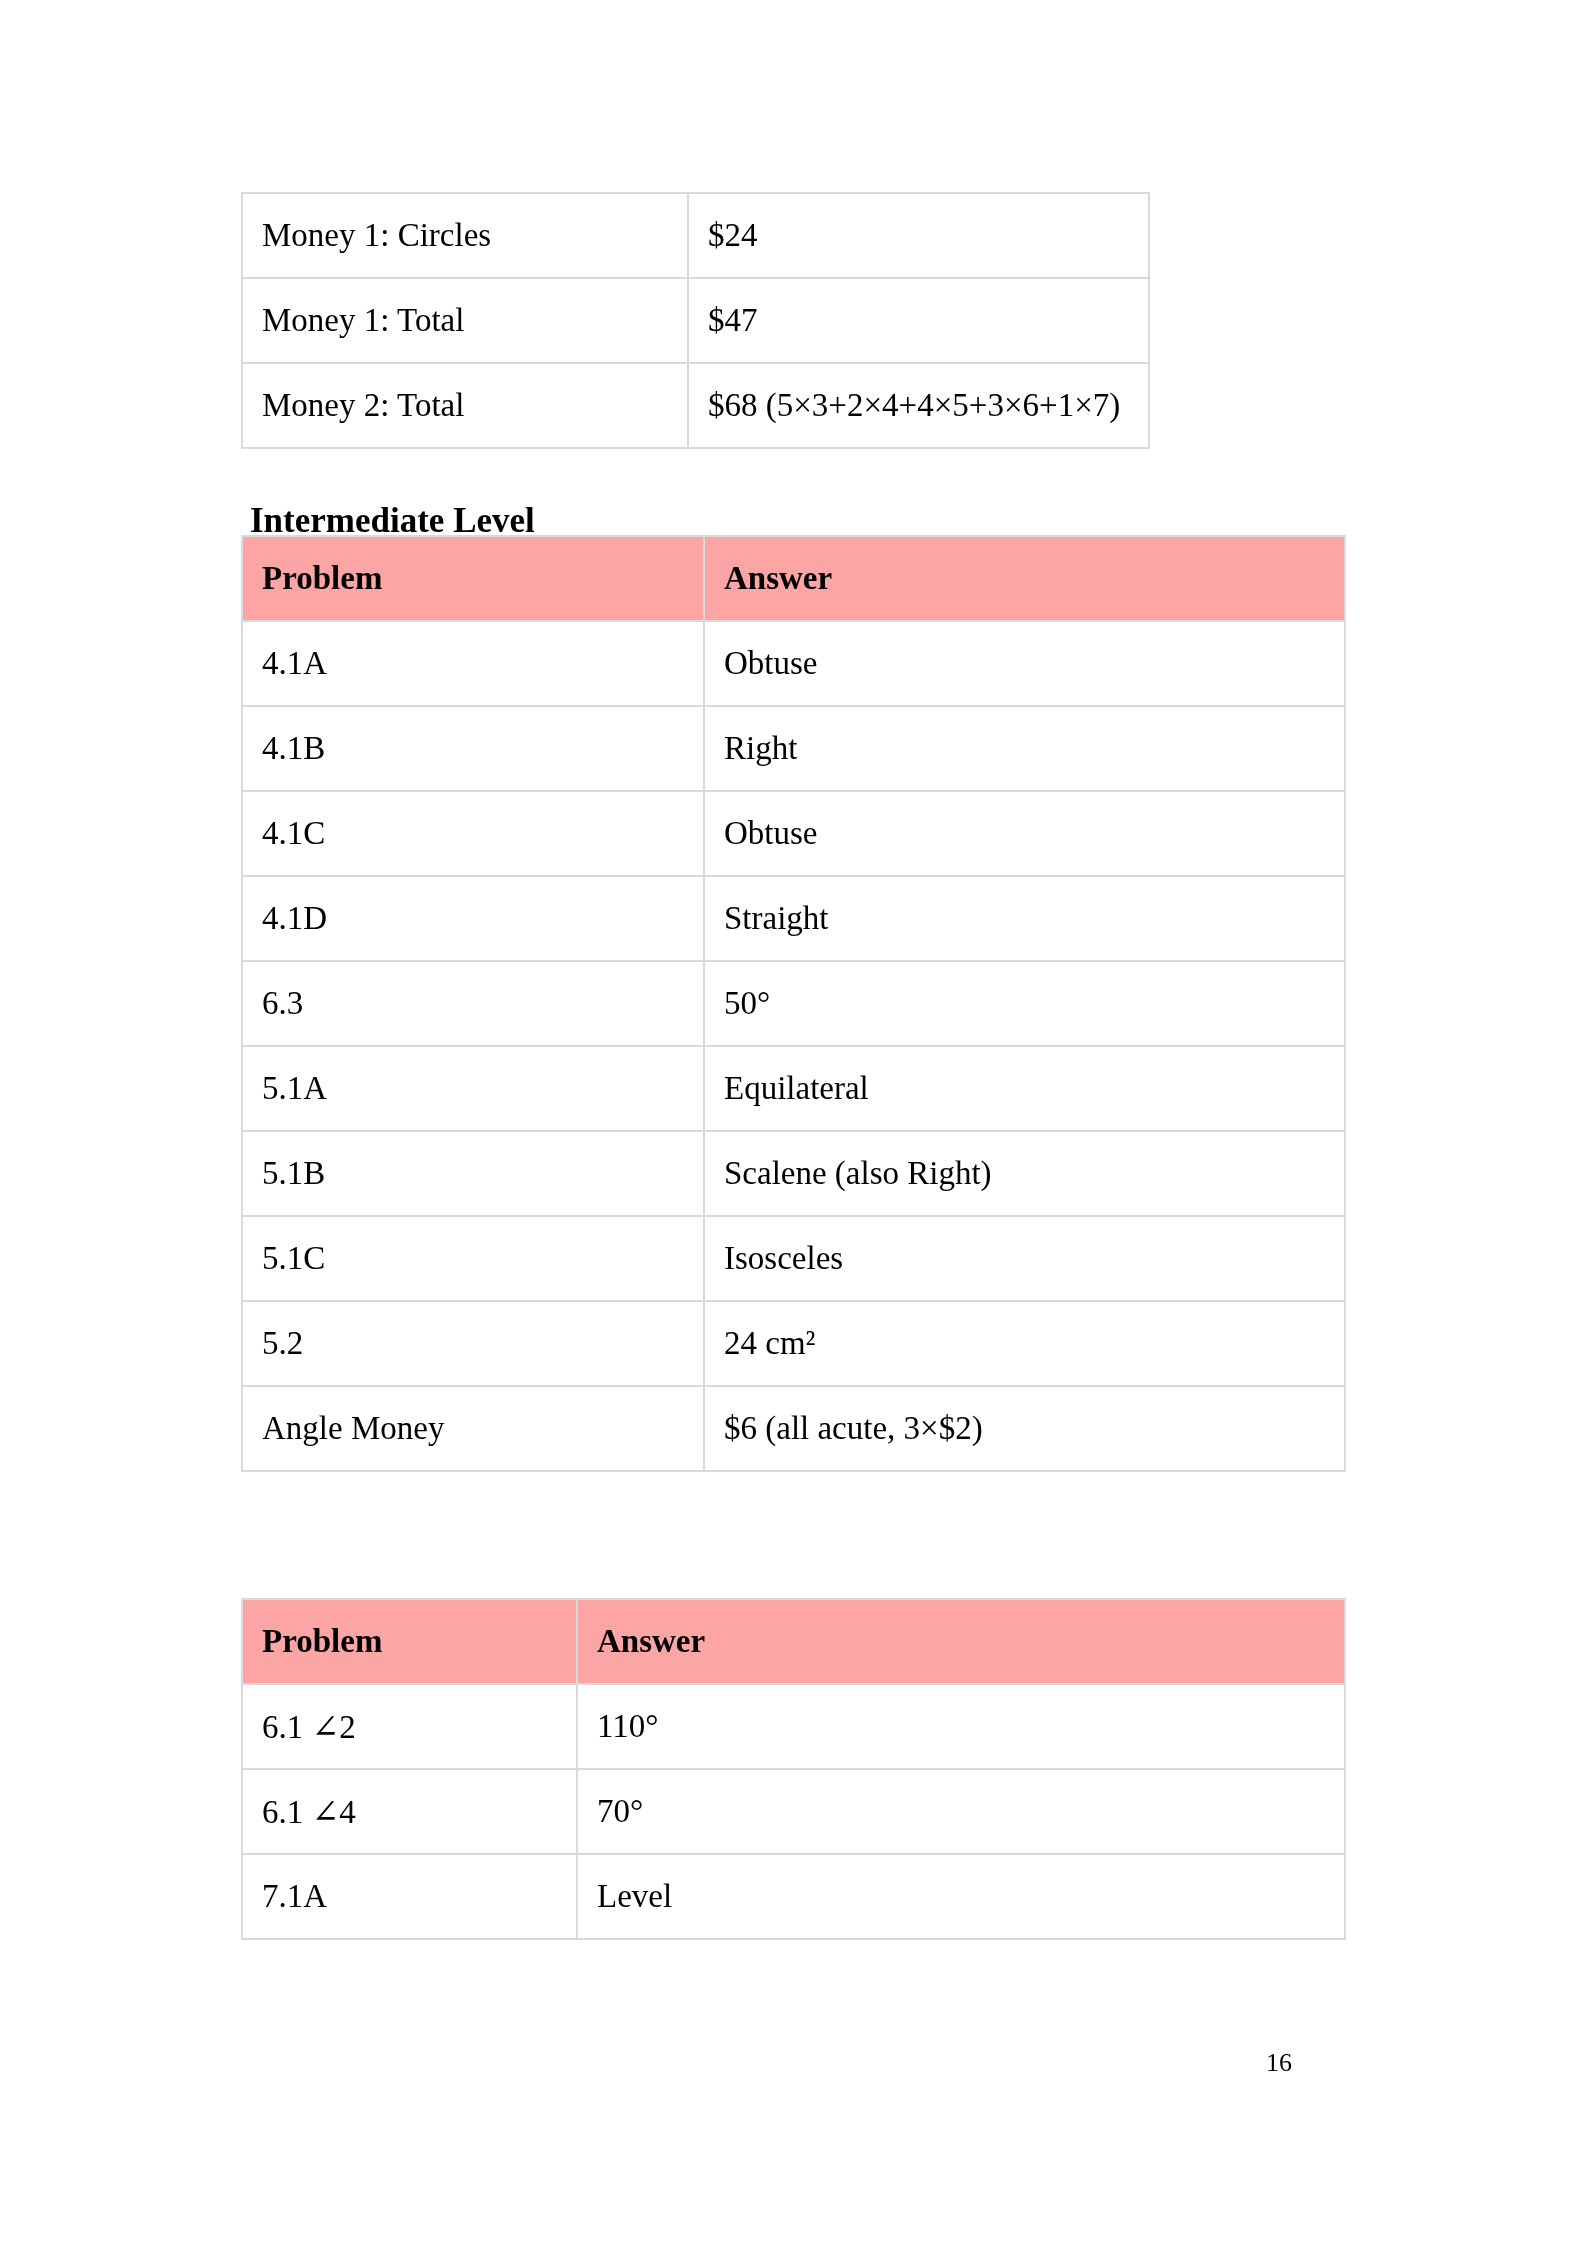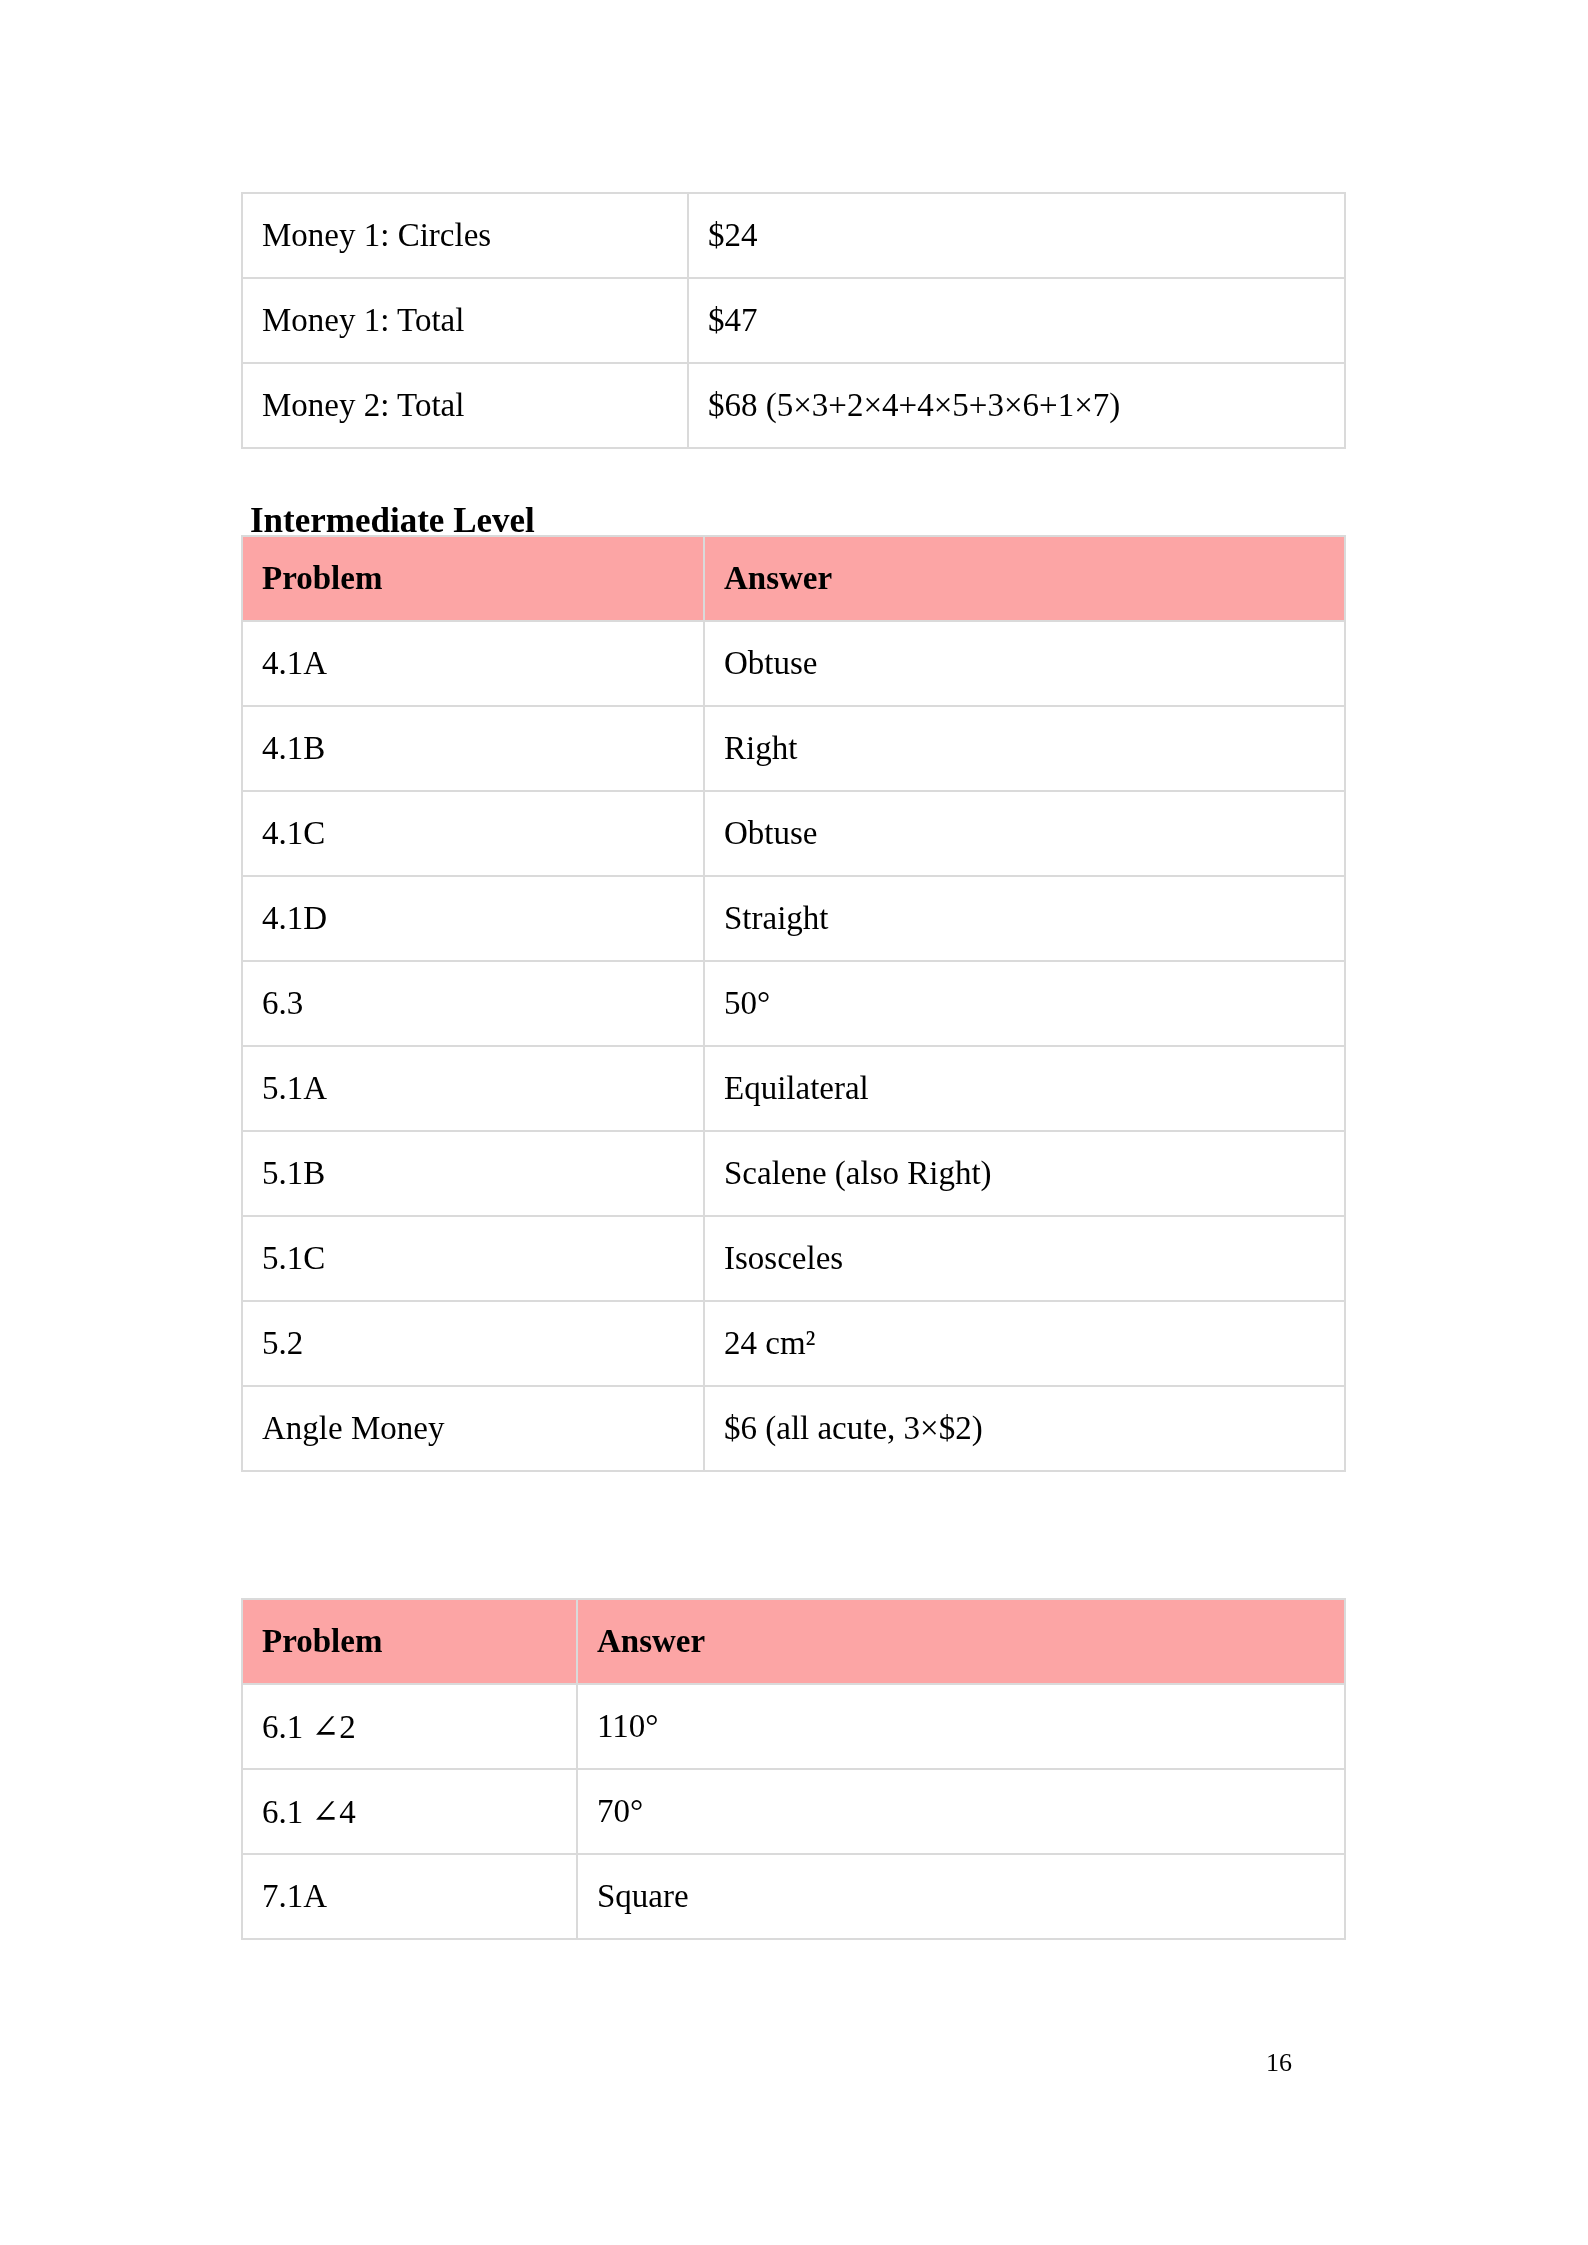--- a/index.html
+++ b/index.html
@@ -4,21 +4,21 @@
   <style>
     html, body { margin: 0; padding: 0; background: #ffffff; }
     body { width: 1588px; height: 2245px; position: relative; overflow: hidden;
            font-family: "Liberation Serif", "DejaVu Serif", serif; color: #000; }
     table { position: absolute; border-collapse: collapse; table-layout: fixed;
             font-family: "Liberation Serif", "DejaVu Serif", serif; }
     td, th { border: 2px solid #dadada; padding: 0 0 0 19px; text-align: left;
              vertical-align: middle; font-size: 33px; font-weight: normal;
              height: 81px; box-sizing: border-box; white-space: nowrap; }
     th { background: #fca5a5; font-weight: bold; color: #000; border-color: #dadada; }
-    #t1 { left: 241px; top: 192px; width: 1105px; }
+    #t1 { left: 241px; top: 192px; width: 909px; }
     #t1 col.c1 { width: 446px; }
     #t2 { left: 241px; top: 535px; width: 1105px; }
     #t2 col.c1 { width: 462px; }
     #t3 { left: 241px; top: 1598px; width: 1105px; }
     #t3 col.c1 { width: 335px; }
     tr { height: 85px; }
     .heading { position: absolute; left: 241px; top: 492px; font-size: 35px; font-weight: bold;
                margin: 9px; line-height: 40px; font-family: "Liberation Serif", "DejaVu Serif", serif; }
     .page-num { position: absolute; left: 0; width: 1292px; top: 2048px; text-align: right;
                 font-size: 26px; line-height: 30px; }
@@ -119,18 +119,18 @@
     <tr>
         <td>6.1 ∠2</td>
         <td>110°</td>
       </tr>
     <tr>
         <td>6.1 ∠4</td>
         <td>70°</td>
       </tr>
     <tr>
         <td>7.1A</td>
-        <td>Square</td>
+        <td>Level</td>
       </tr>
   </tbody>
 </table>
 
 <div class="page-num">16</div>
 
 </body></html>

